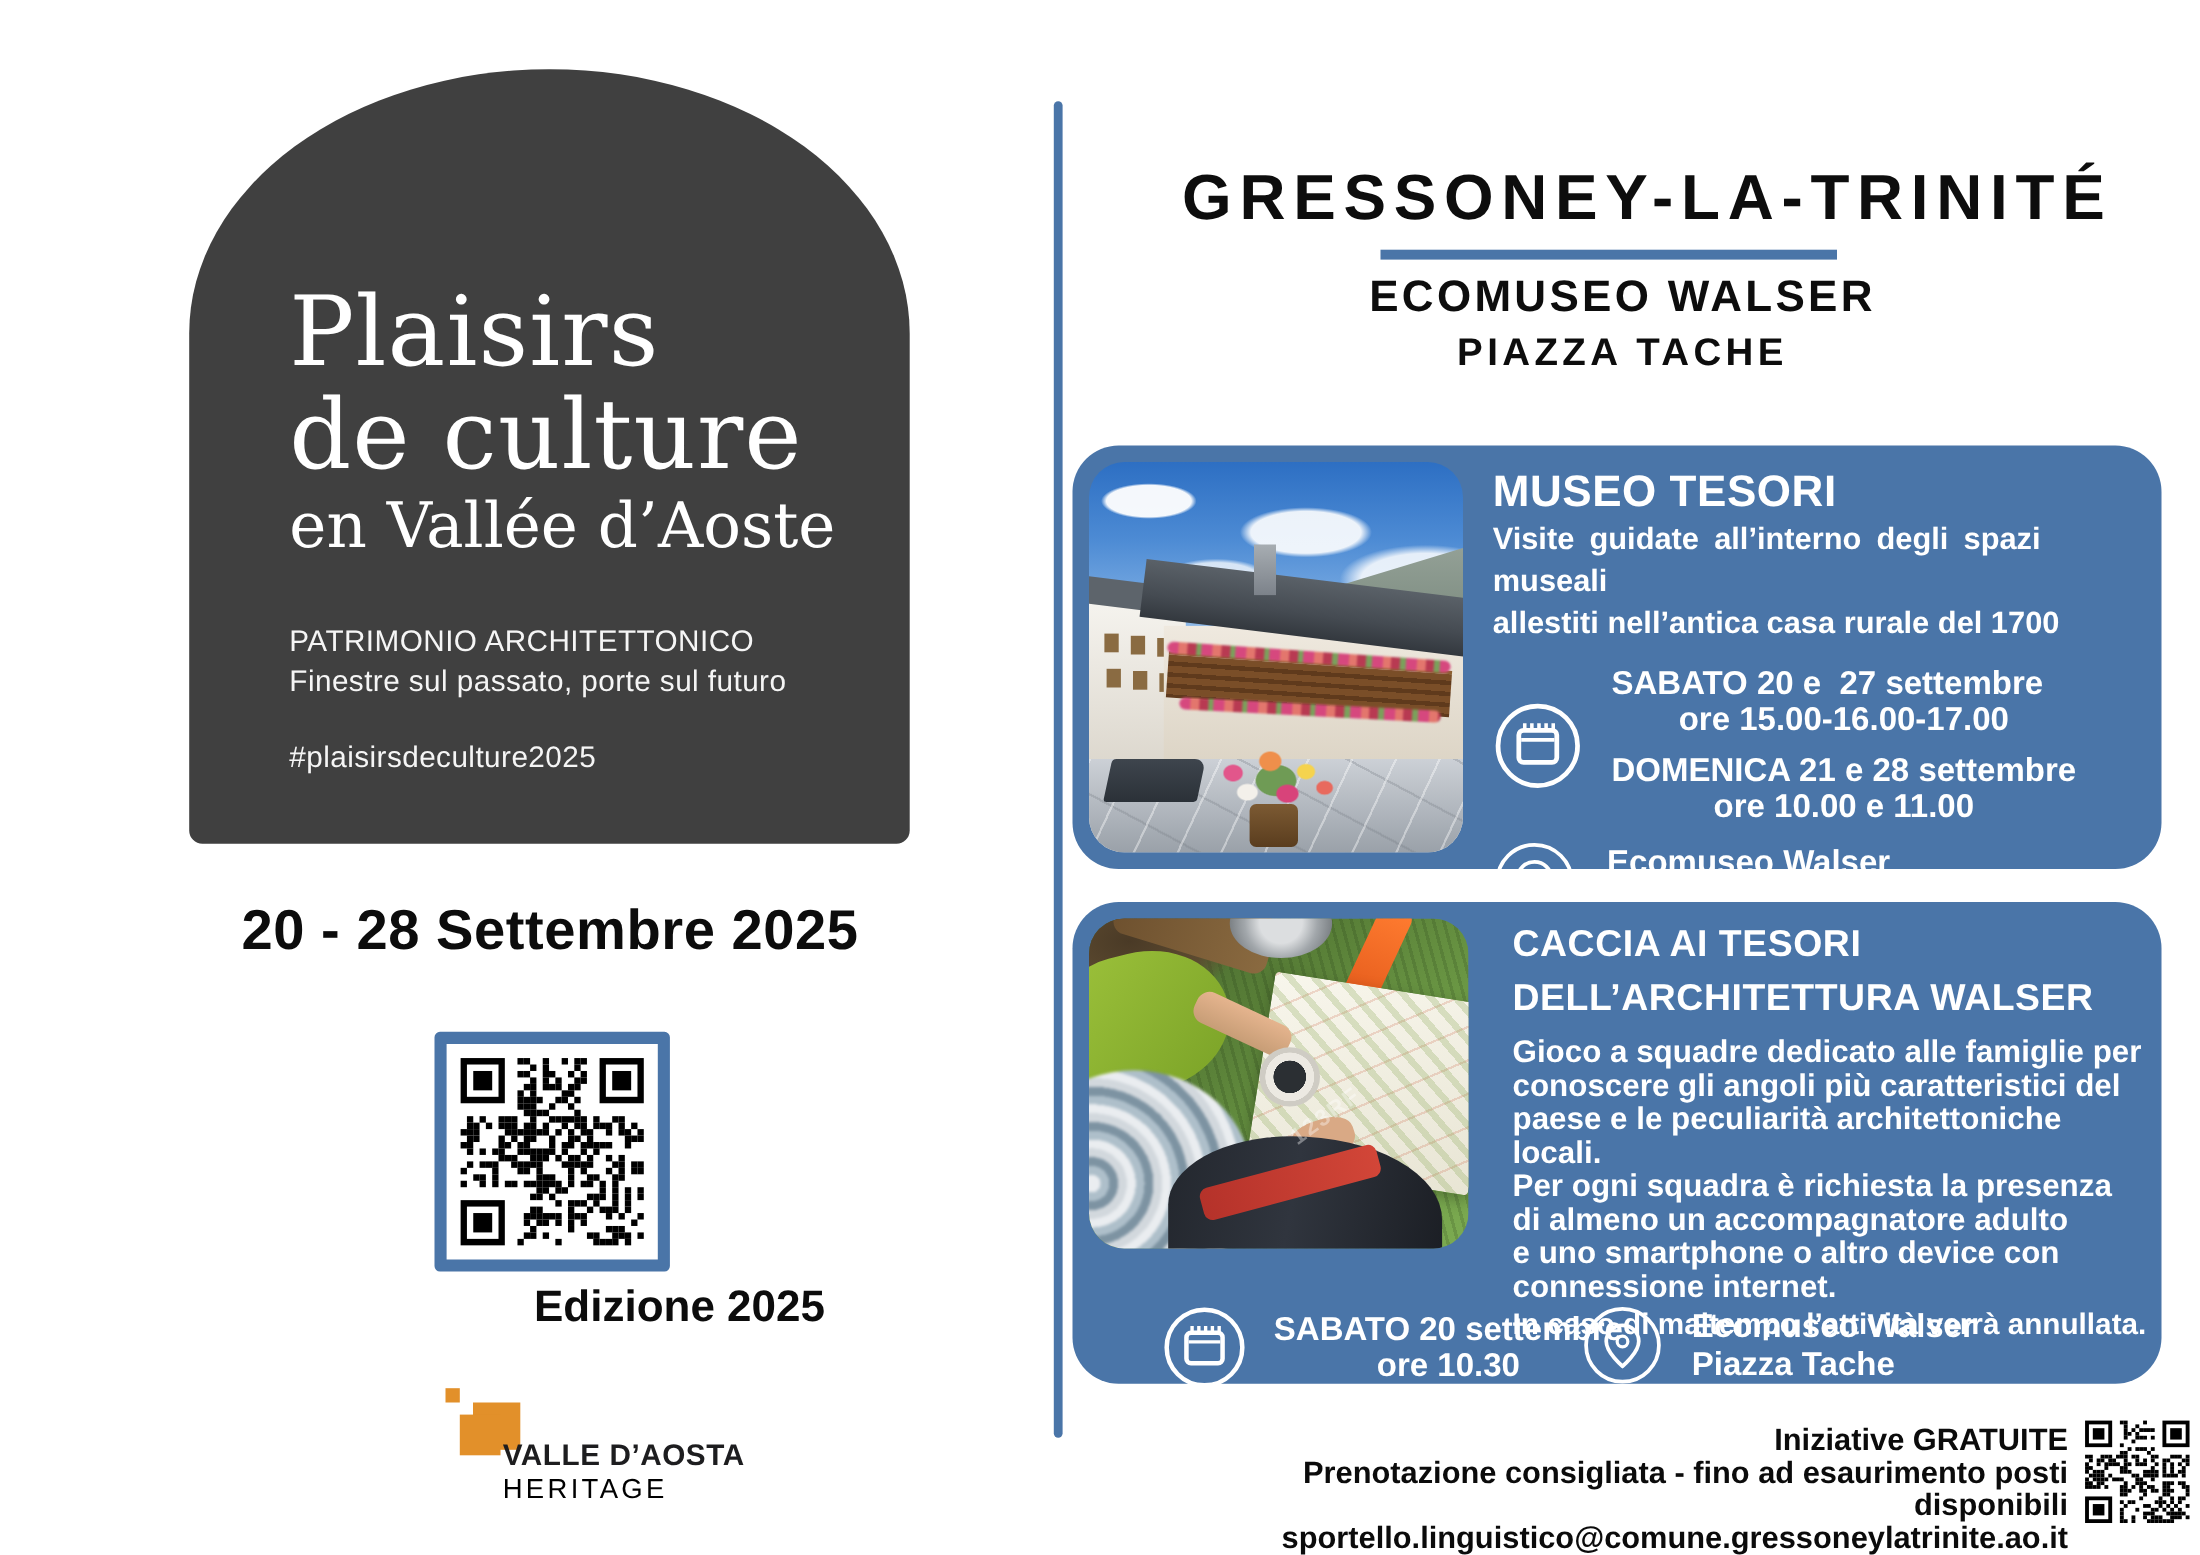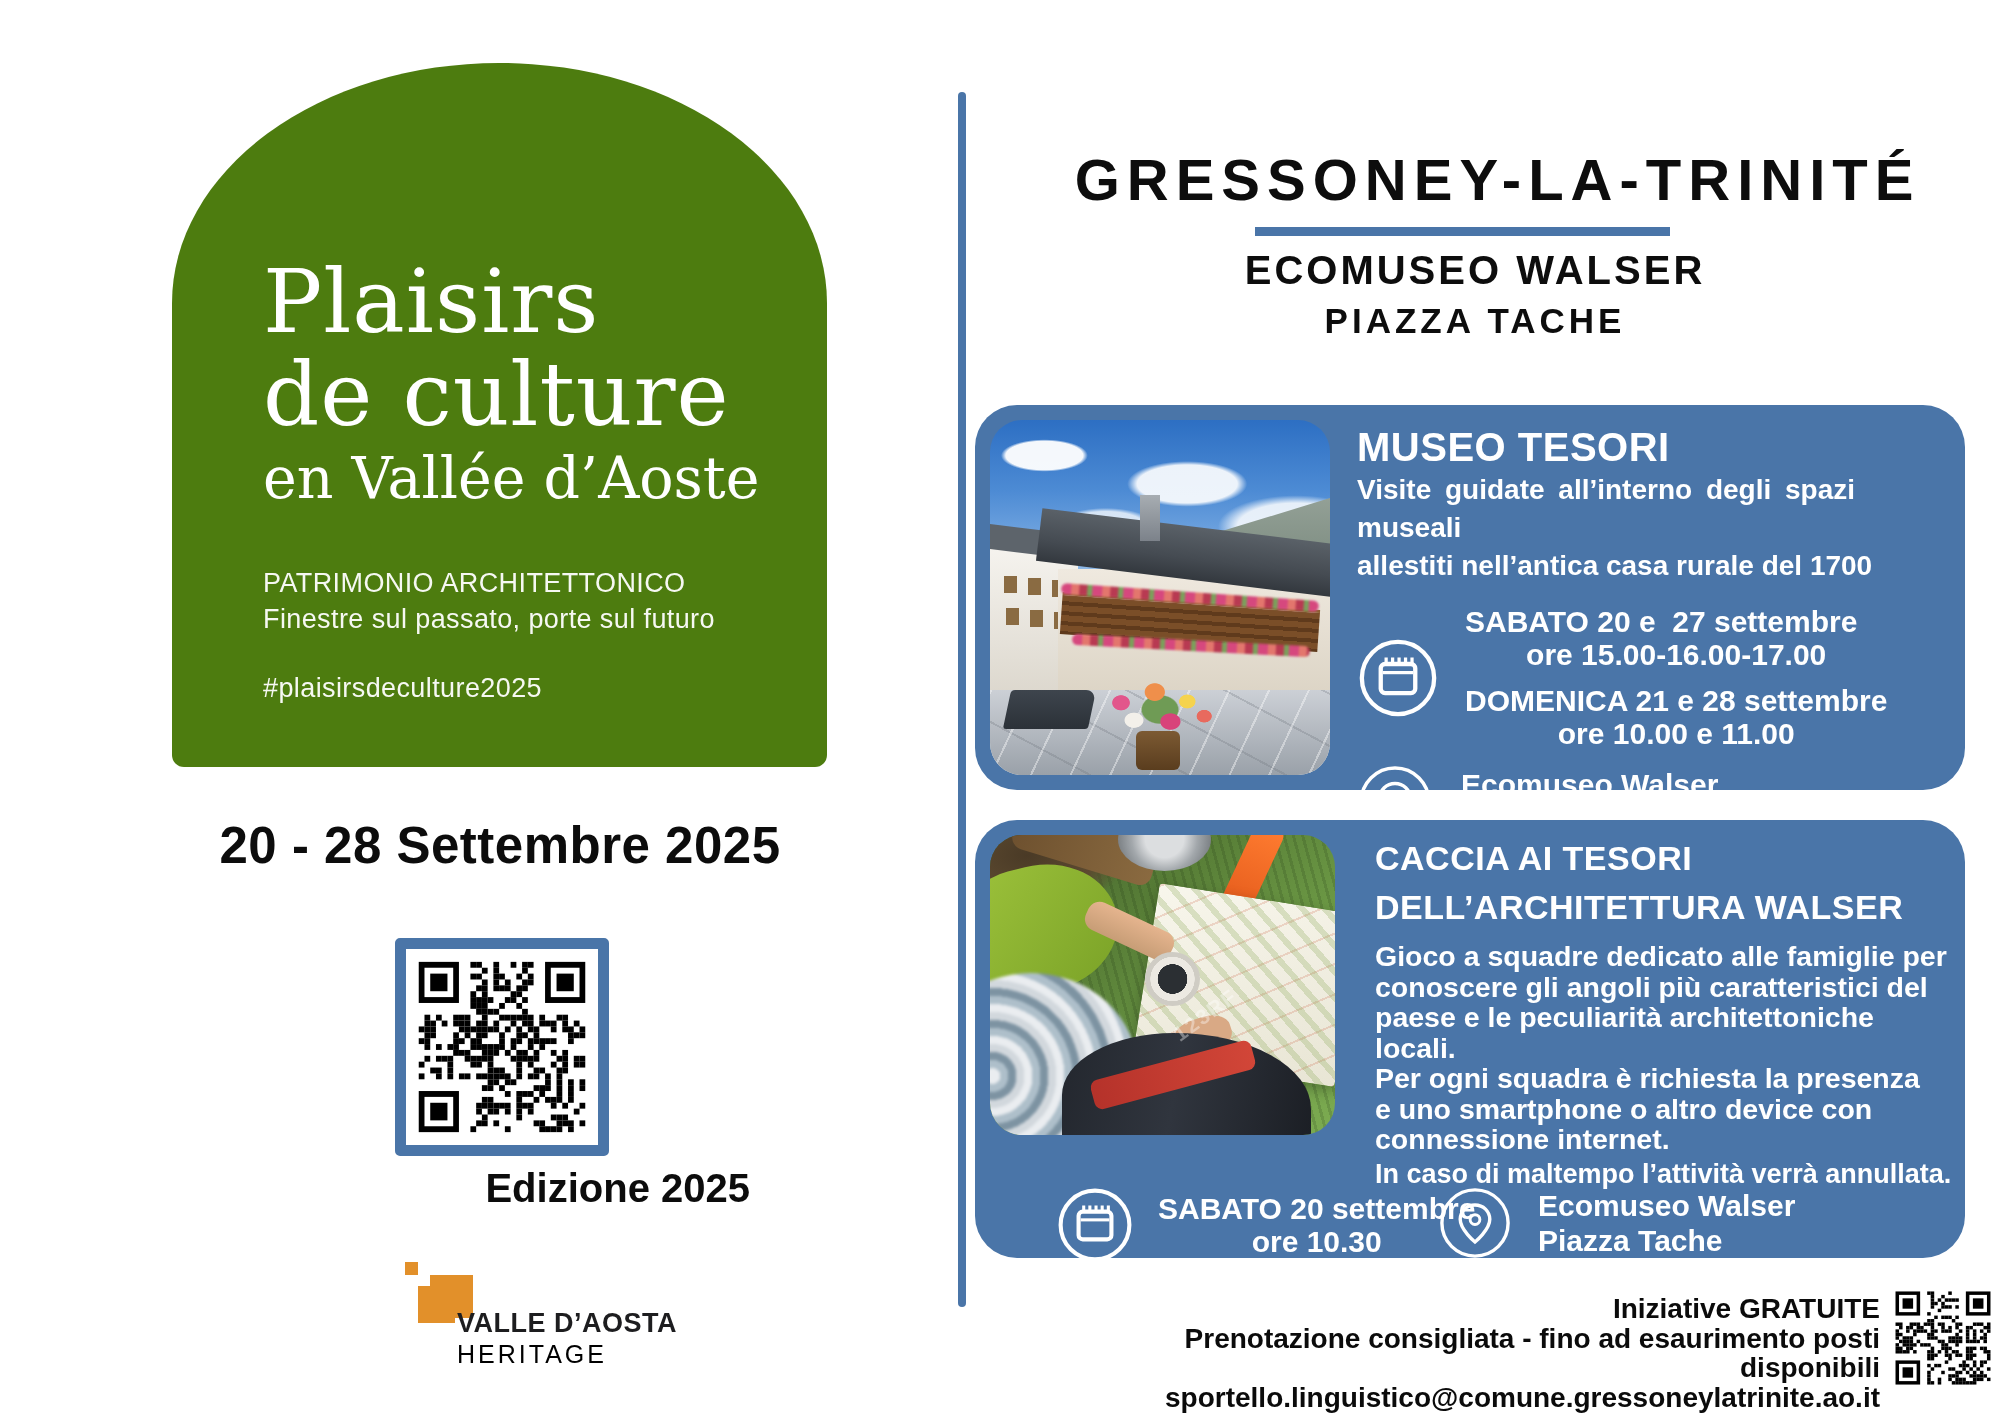--- a/index.html
+++ b/index.html
@@ -1,20 +1,20 @@
 <!DOCTYPE html>
 <html><head>
 <meta charset="utf-8">
 <style>
   html,body{margin:0;padding:0;background:#fff;}
   .page{position:relative;width:2000px;height:1414px;background:#ffffff;overflow:hidden;
         font-family:"Liberation Sans","DejaVu Sans",sans-serif;color:#111;}
 
   
-  .arch{position:absolute;left:172px;top:63px;width:655px;height:704px;background:#4d7c0f;
+  .arch{position:absolute;left:172px;top:63px;width:655px;height:704px;background:#404040;
         border-radius:327px 327px 12px 12px / 240px 240px 12px 12px;}
   .brand{position:absolute;left:91px;top:192px;color:#ffffff;
          font-family:"DejaVu Serif","Liberation Serif",serif;font-weight:400;}
   .brand-l1,.brand-l2{font-size:88px;line-height:93px;letter-spacing:1px;}
   .brand-l3{font-size:57px;line-height:66px;margin-top:4px;}
   .arch-sub{position:absolute;left:91px;color:rgba(255,255,255,.95);font-size:27px;font-weight:400;letter-spacing:.4px;}
   .program{top:505px;}
   .tagline{top:541px;}
   .hashtag{top:610px;}
 
@@ -576,20 +576,21 @@
       <div class="c2-title">
         <div>CACCIA AI TESORI</div>
         <div>DELL’ARCHITETTURA WALSER</div>
       </div>
       <div class="c2-body">
         <div class="c2-line">Gioco a squadre dedicato alle famiglie per</div>
         <div class="c2-line">conoscere gli angoli più caratteristici del</div>
         <div class="c2-line">paese e le peculiarità architettoniche</div>
         <div class="c2-line">locali.</div>
         <div class="c2-line">Per ogni squadra è richiesta la presenza</div>
+        <div class="c2-line">di almeno un accompagnatore adulto</div>
         <div class="c2-line">e uno smartphone o altro device con</div>
         <div class="c2-line">connessione internet.</div>
         <div class="c2-note">In caso di maltempo l’attività verrà annullata.</div>
       </div>
     </div>
     <div class="icon-row c2-footer-cal">
       <span class="circle-icon">
         <svg class="icon-svg" width="78" height="78" viewBox="0 0 76 76">
           <circle cx="38" cy="38" r="33.5" fill="none" stroke="#fff" stroke-width="4"></circle>
           <rect x="22" y="25" width="32" height="27" rx="4" fill="none" stroke="#fff" stroke-width="4"></rect>

